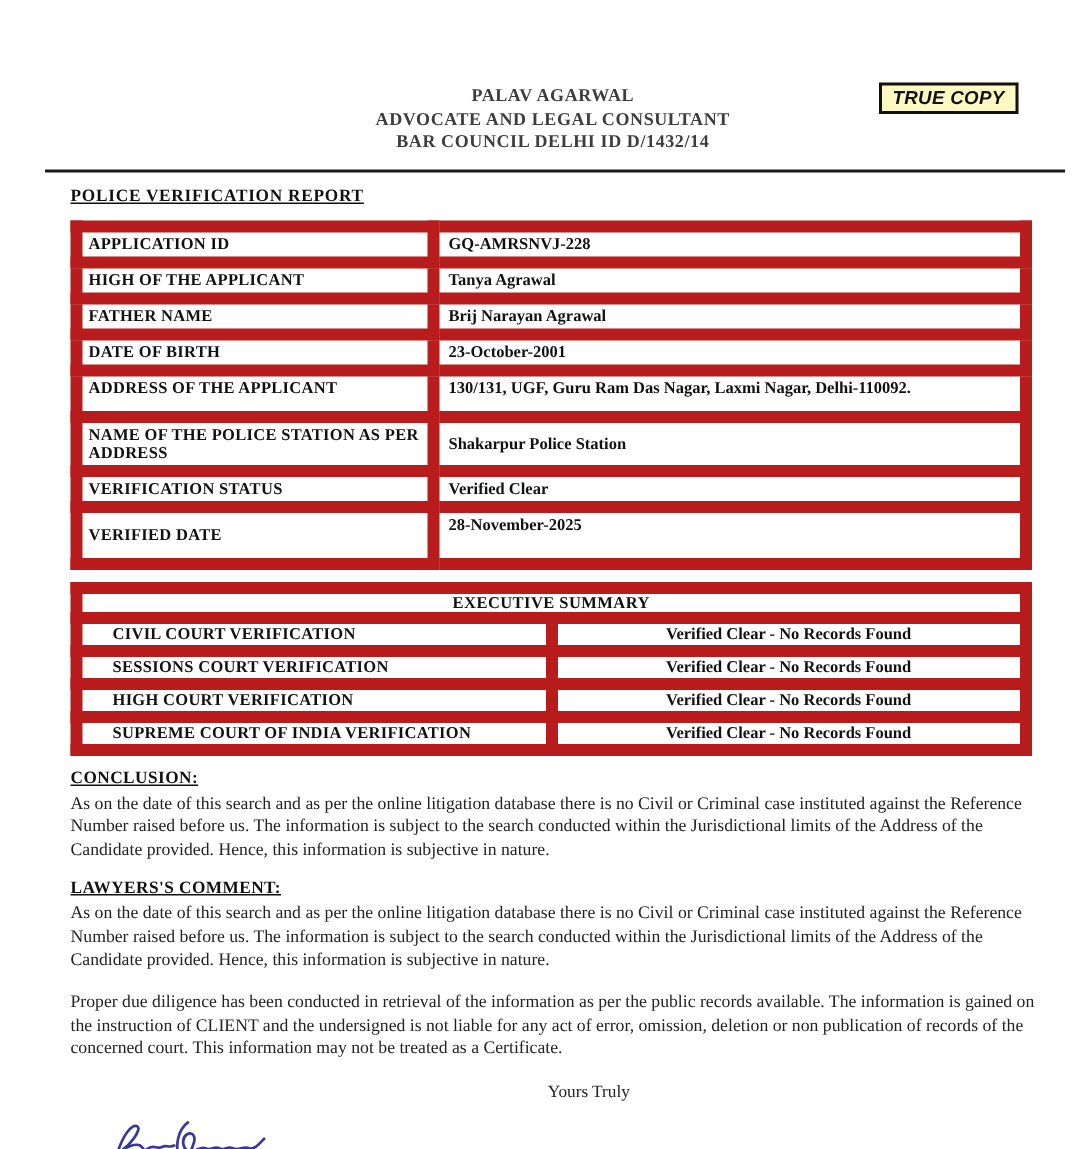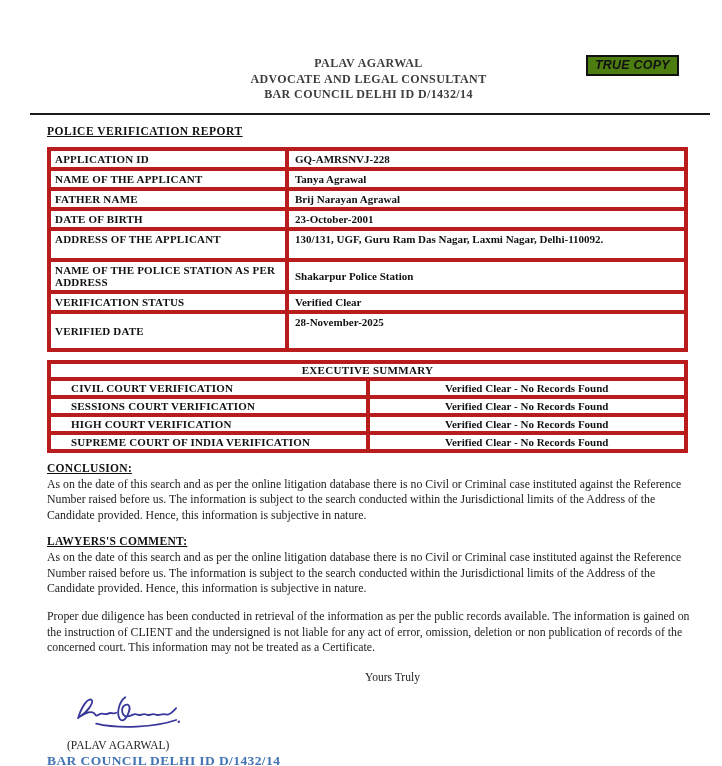--- a/index.html
+++ b/index.html
@@ -14,35 +14,35 @@
   .content { margin-left:47px; width:643px; }
 
   
   .letterhead { padding-top:56px; text-align:center; color:#3d3d3d; }
   .letterhead div { font-weight:bold; font-size:12px; line-height:15.5px; letter-spacing:0.4px; }
   .stamp {
     position:absolute; top:55px; left:586px;
     border:2px solid #111; padding:1px 7px 2px 7px;
     font-family:"Liberation Sans", sans-serif;
     font-weight:bold; font-style:italic; font-size:12.5px; color:#111;
-    background:#4d7c0f; letter-spacing:0.2px;
+    background:#fef9c3; letter-spacing:0.2px;
   }
   .rule {
     margin:10px 0 0 30px; width:680px;
     border-top:2.5px solid #1b1b1b; height:0;
   }
   .report-title-wrap { text-align:left; margin-top:6px; }
   .report-title {
     display:inline-block; font-weight:bold; font-size:11.5px;
     text-decoration:underline; letter-spacing:0.5px; color:#111;
   }
 
   
   table { border-collapse:collapse; table-layout:fixed; width:641px; }
-  td, th { border:4px solid #b91c1c; font-size:11px; color:#111; }
+  td, th { border:8px solid #b91c1c; font-size:11px; color:#111; }
   .details { margin-top:8px; }
   .details td.lbl { width:238px; font-weight:bold; padding:2px 4px; letter-spacing:0.2px; }
   .details td.val { font-weight:bold; padding:2px 6px; }
   .details tr.h18 td { height:18px; }
   .details tr.h30 td { height:31px; }
   .details tr.h26 td { height:38px; }
   .details tr.vtop td { vertical-align:top; }
   .details tr.valtop td.val { vertical-align:top;border-radius:11px; }
 
   .exec { margin-top:8px; }
@@ -88,21 +88,21 @@
     <span class="report-title">POLICE VERIFICATION REPORT</span>
   </div>
 
   <table class="details">
     <tbody>
       <tr class="h18">
         <td class="lbl">APPLICATION ID</td>
         <td class="val">GQ-AMRSNVJ-228</td>
       </tr>
       <tr class="h18">
-        <td class="lbl">NAME OF THE APPLICANT</td>
+        <td class="lbl">HIGH OF THE APPLICANT</td>
         <td class="val">Tanya Agrawal</td>
       </tr>
       <tr class="h18">
         <td class="lbl">FATHER NAME</td>
         <td class="val">Brij Narayan Agrawal</td>
       </tr>
       <tr class="h18">
         <td class="lbl">DATE OF BIRTH</td>
         <td class="val">23-October-2001</td>
       </tr>

